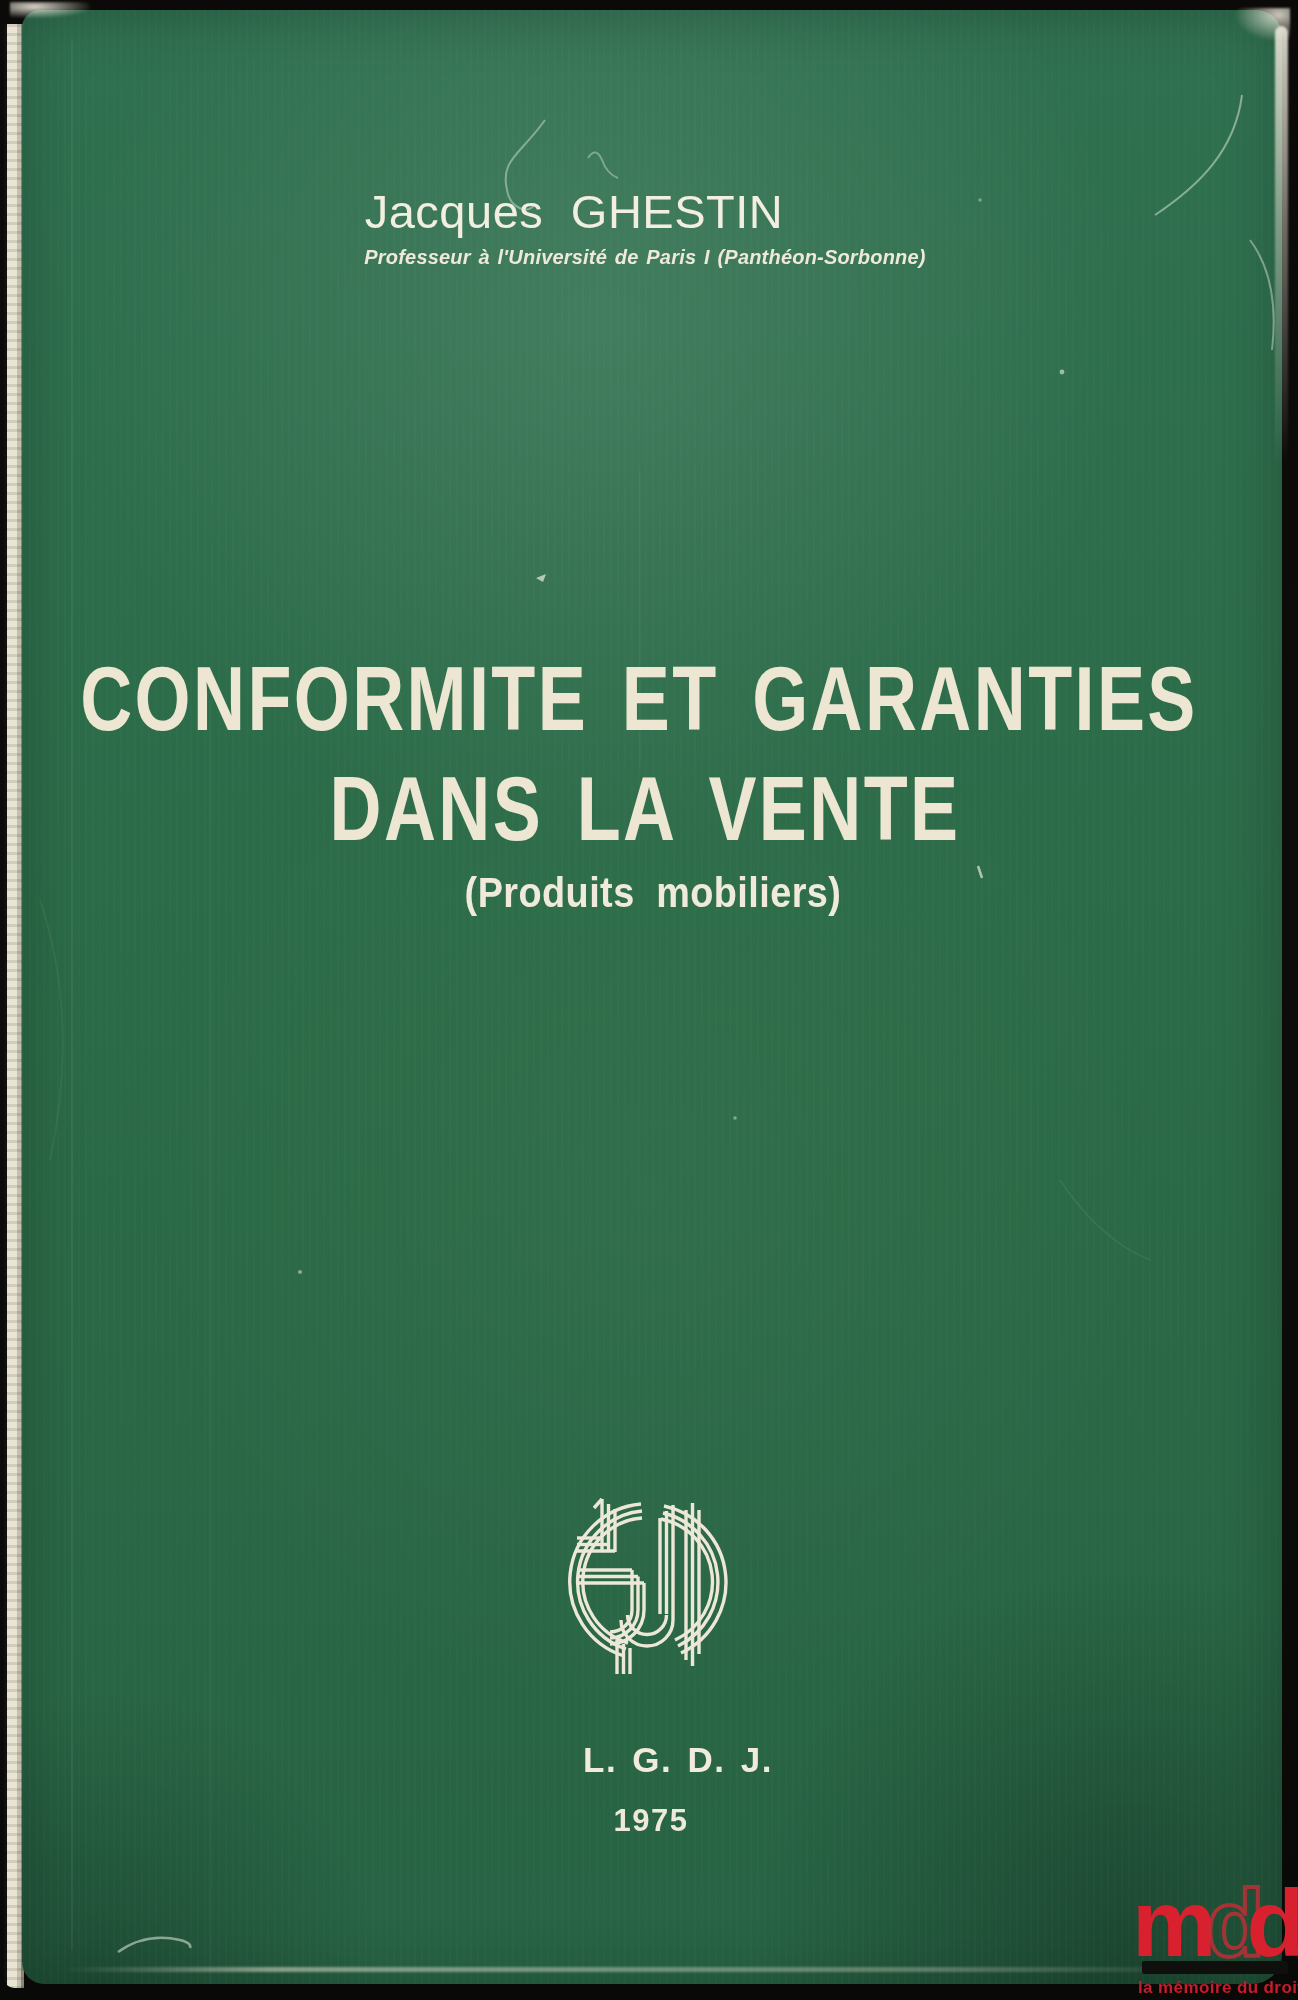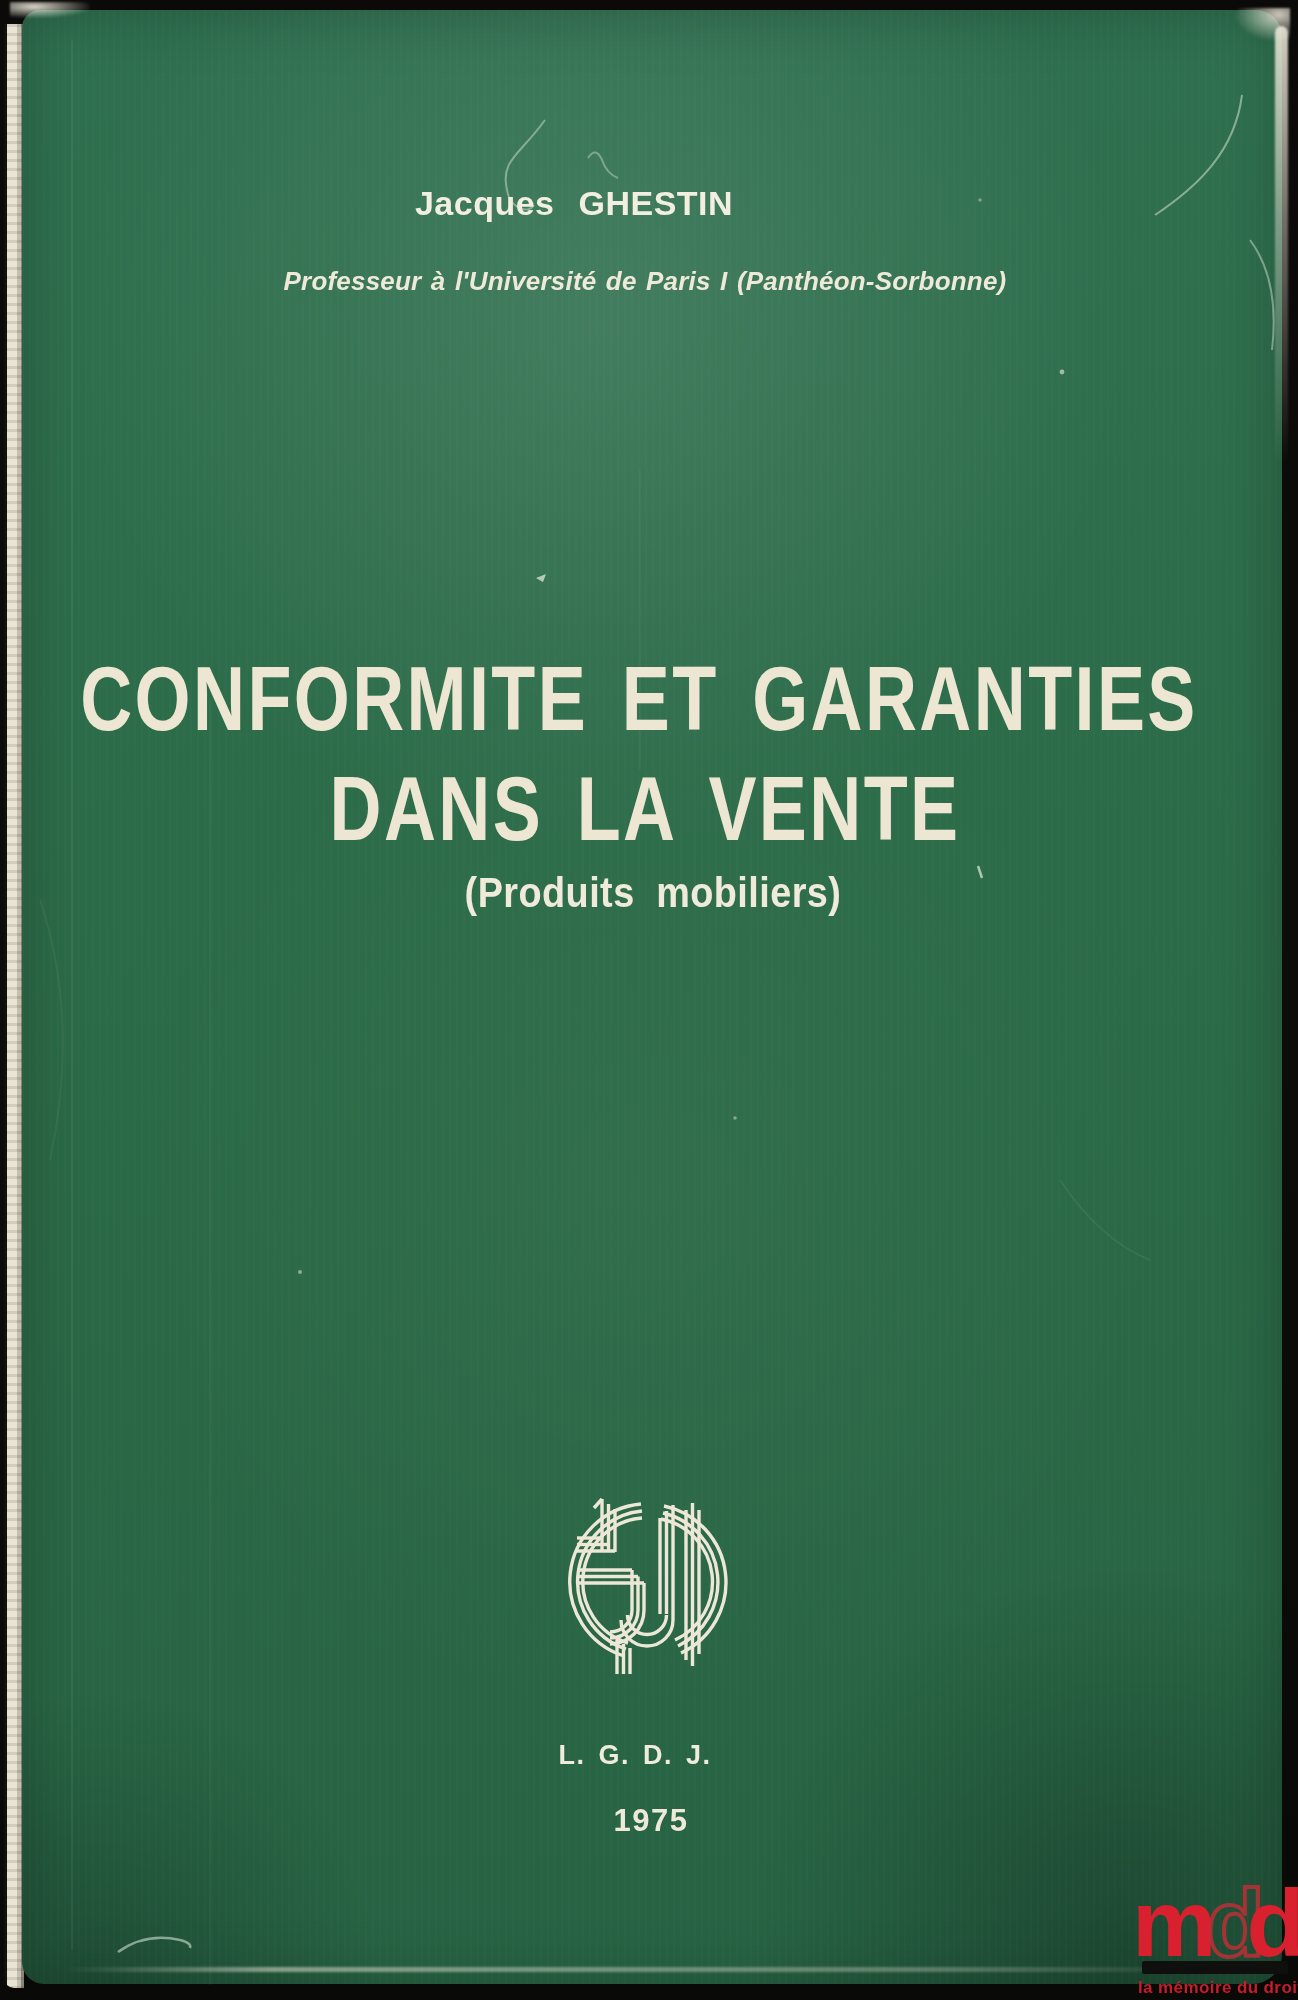--- a/index.html
+++ b/index.html
@@ -48,29 +48,29 @@
     background:radial-gradient(ellipse at 30% 30%, rgba(240,236,222,.9), rgba(240,236,222,0) 75%);
     filter:blur(1px);
   }
   .wear-bottom{
     position:absolute;left:40px;right:60px;bottom:12px;height:5px;
     background:linear-gradient(90deg, rgba(236,231,217,0), rgba(236,231,217,.5) 18%, rgba(236,231,217,.3) 75%, rgba(236,231,217,0));
     filter:blur(1px);
   }
   
   .ctr{position:absolute;white-space:nowrap;transform:translateX(-50%);color:#efead9;}
-  .author{top:174px;left:552px;font-size:34px;font-weight:bold;letter-spacing:.5px;word-spacing:14px;color:#f2eee0;}
-  .affil{top:236px;left:623px;font-size:26px;font-weight:bold;font-style:italic;letter-spacing:.2px;word-spacing:2px;color:#eee9d9;margin-top:20px;}
+  .author{top:174px;left:552px;font-size:47px;font-weight:normal;letter-spacing:.5px;word-spacing:14px;color:#f2eee0;}
+  .affil{top:236px;left:623px;font-size:20px;font-weight:bold;font-style:italic;letter-spacing:.2px;word-spacing:2px;color:#eee9d9;}
   .title1{top:638px;left:617px;font-size:90px;font-weight:bold;letter-spacing:3px;word-spacing:14px;
           transform:translateX(-50%) scaleX(.80);color:#ece6d2;}
   .title2{top:748px;left:623px;font-size:90px;font-weight:bold;letter-spacing:3px;word-spacing:14px;
           transform:translateX(-50%) scaleX(.80);color:#ece6d2;}
   .subtitle{top:858px;left:631px;font-size:43px;font-weight:bold;letter-spacing:.5px;word-spacing:12px;
           transform:translateX(-50%) scaleX(.88);color:#efead9;}
-  .publisher{top:1730px;left:613px;font-size:27px;font-weight:bold;letter-spacing:1.5px;word-spacing:4px;color:#f0ebdb;}
+  .publisher{top:1730px;left:656px;font-size:35px;font-weight:bold;letter-spacing:1.5px;word-spacing:4px;color:#f0ebdb;}
   .year{top:1793px;left:629px;font-size:31px;font-weight:bold;letter-spacing:1.5px;color:#eee9d8;}
   .logo{position:absolute;left:542px;top:1484px;width:172px;height:184px;}
   .scratches{position:absolute;inset:0;pointer-events:none;}
   
   .wm{position:absolute;z-index:6;}
   .wm-letters{left:1132px;top:1876px;font-size:95px;font-weight:bold;line-height:1;letter-spacing:-2px;color:#d9202f;}
   .wm-letters .d-outline{
     color:transparent;-webkit-text-stroke:4px rgba(198,45,55,.8);
     margin-left:-8px;
   }

